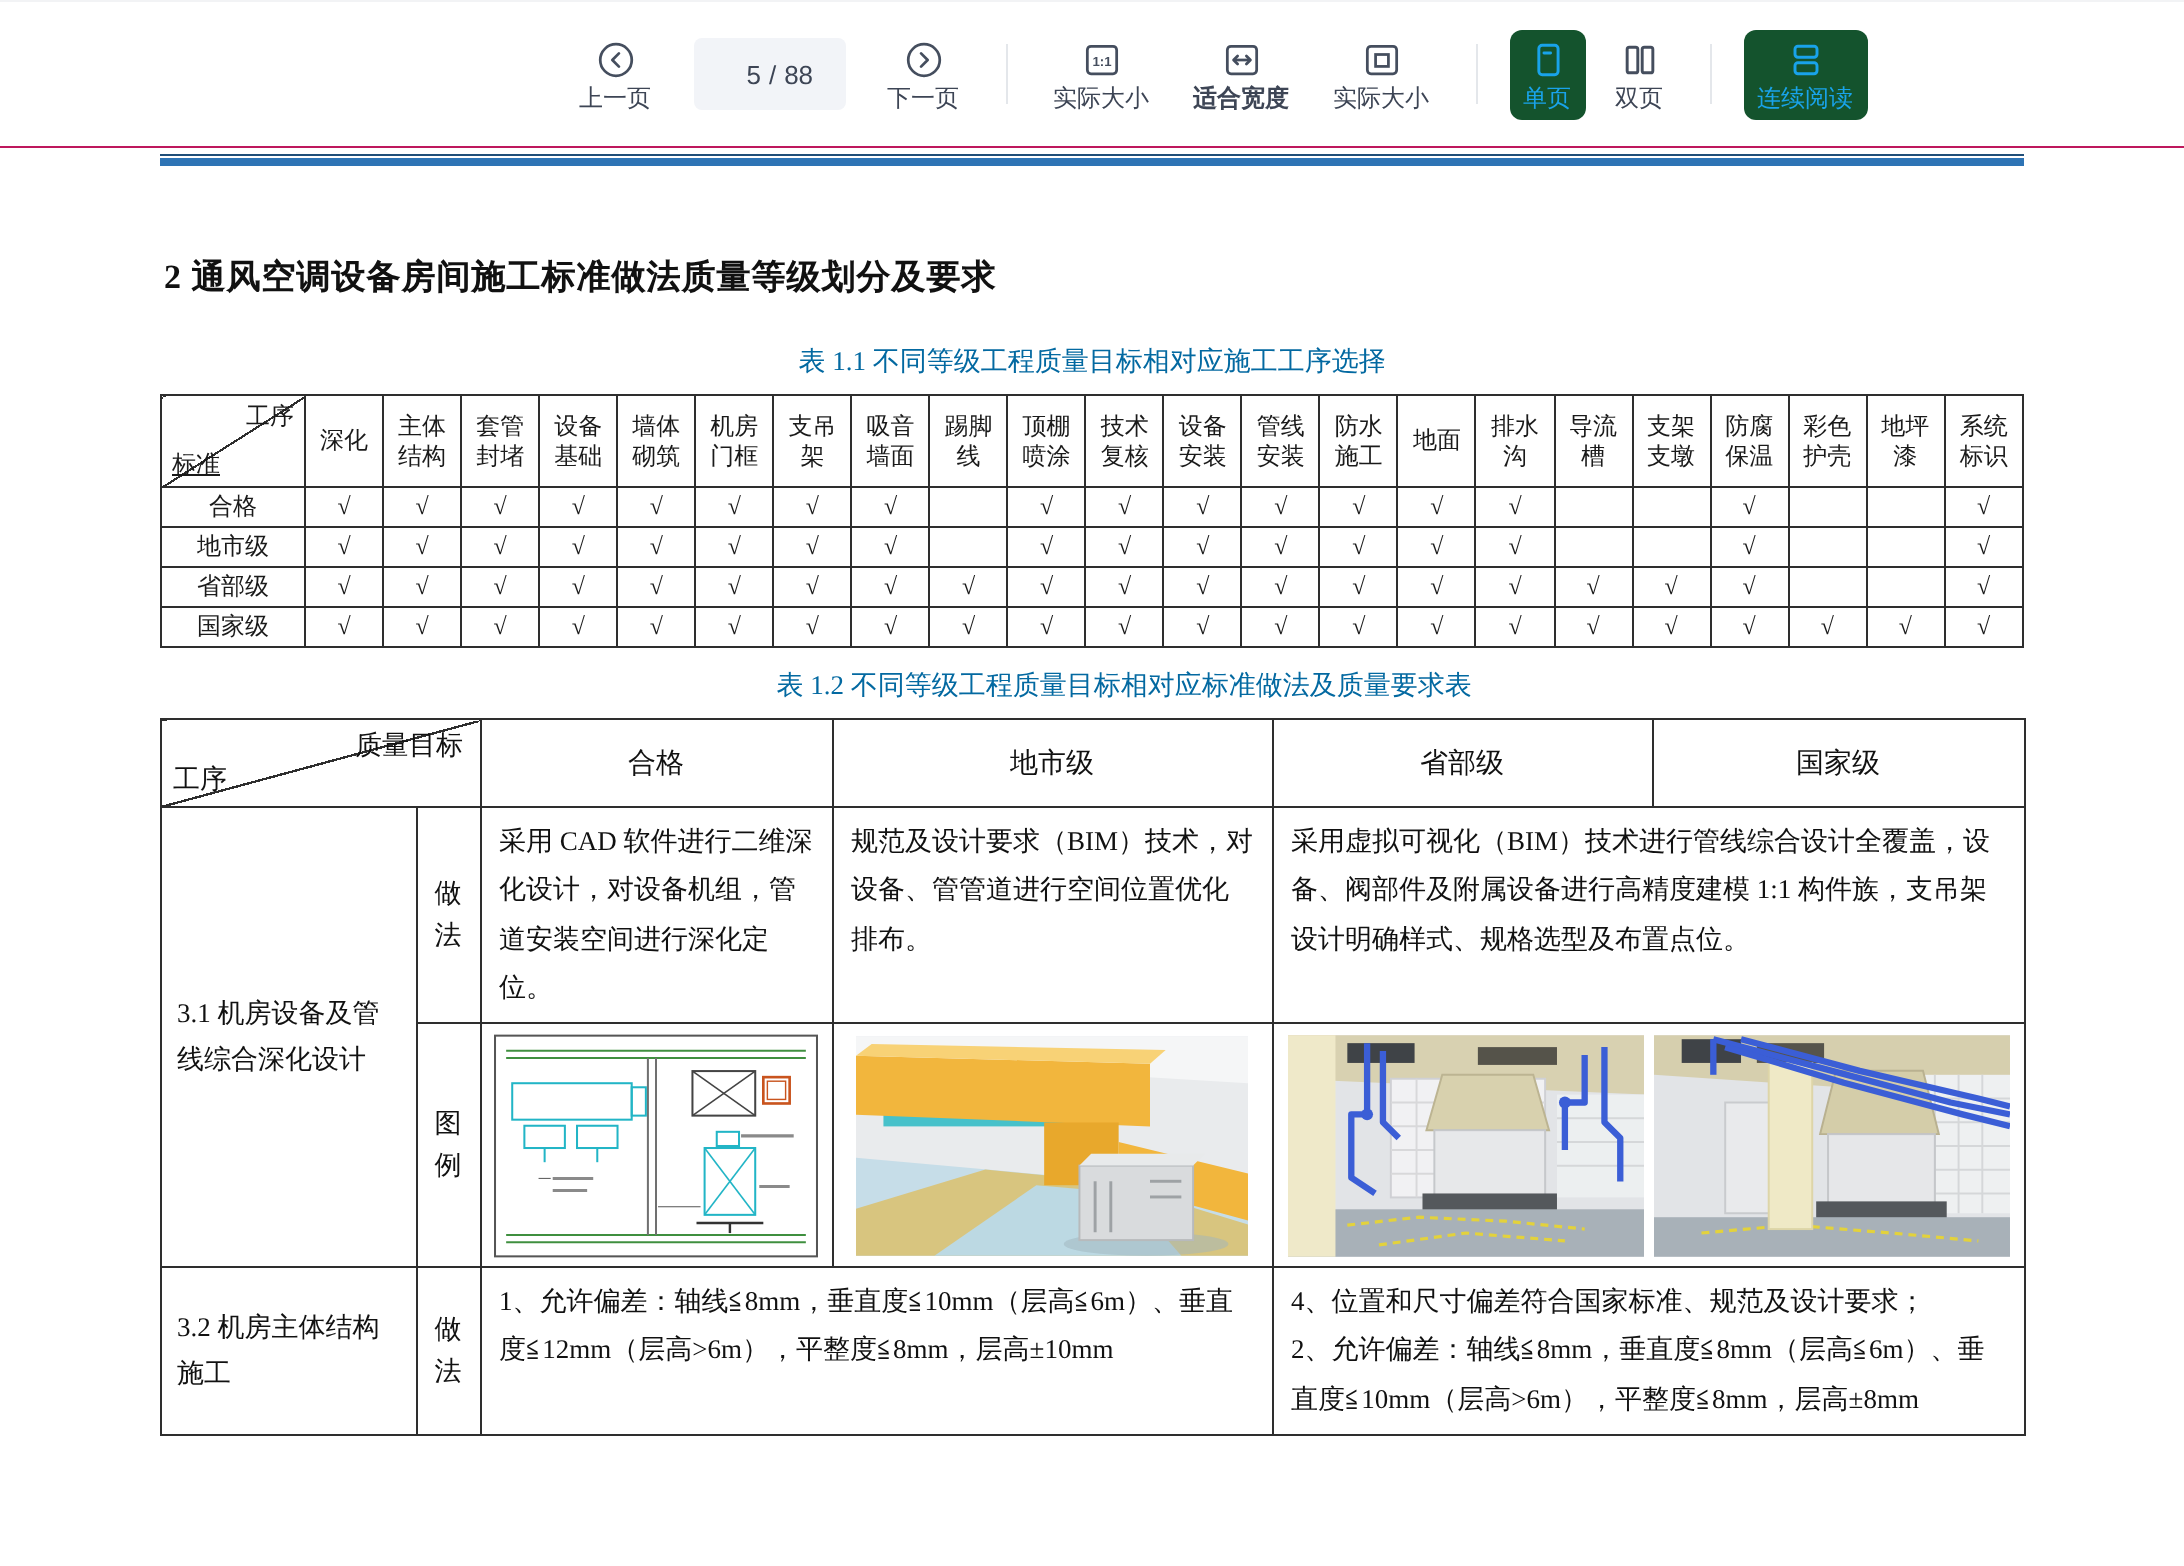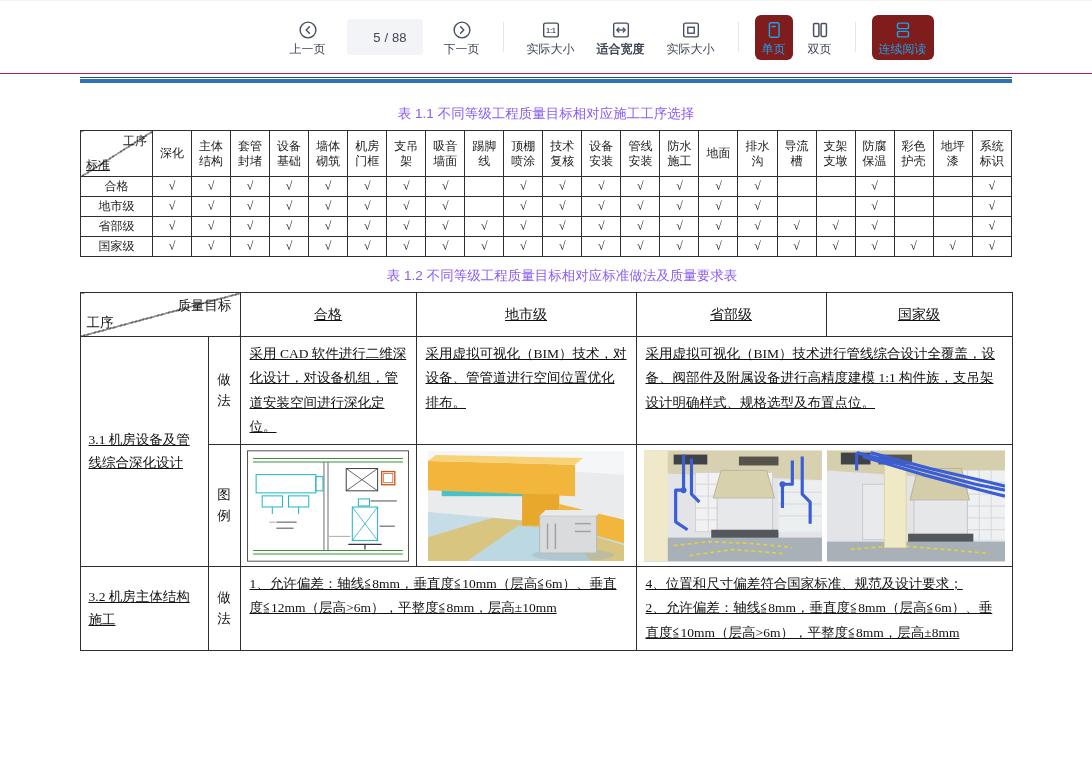--- a/index.html
+++ b/index.html
@@ -7,59 +7,59 @@
     font-family:"Liberation Sans","DejaVu Sans",sans-serif; }
 
   
   .toolbar { height:74px; background:#fff; border-top:1px solid #f2f3f5; border-bottom:1px solid #be185d;
     display:flex; align-items:center; justify-content:center; }
   .tb-group { display:flex; align-items:center; transform:translateX(62px); }
   .tb-btn { display:flex; flex-direction:column; align-items:center; justify-content:center;
     gap:1px; padding:4px 7px; border-radius:6px; cursor:pointer; }
   .tb-btn .lbl { font-size:12px; color:#3d4555; line-height:14px; white-space:nowrap; }
   .tb-btn svg { display:block; }
-  .tb-btn.active { background:#7f1d1d; }
+  .tb-btn.active { background:#14532d; }
   .tb-btn.active .lbl { color:#19a3ea; }
   .tb-sep { width:1px; height:30px; background:#e4e7eb; margin:0 16px; }
   .pagebox { display:flex; align-items:center; justify-content:center; width:76px; height:36px;
     background:#f2f4f8; border-radius:4px; margin:0 14px; font-size:13px; color:#3d4555; gap:4px; }
   .pagebox input { width:18px; border:none; background:transparent; font-size:13px; color:#3d4555;
     text-align:right; outline:none; font-family:inherit; }
 
   
   .doc { position:relative; width:1092px; height:720px; background:#fff; }
   .running-header { margin:14px 80px 0; text-align:right; font-size:12.5px; color:#1d1d1d;
     font-family:"Liberation Serif","DejaVu Serif",serif; }
   .head-rule { margin:3px 80px 0; }
   .head-rule .thin { height:1px; background:#1f4e79; }
   .head-rule .gap { height:1px; background:#fff; }
   .head-rule .thick { height:4px; background:#2e74b5; }
 
   .section-title { margin:44px 82px 0; font-size:17px; font-weight:bold; color:#111;
     font-family:"Liberation Serif","DejaVu Serif",serif; letter-spacing:0.5px; }
 
-  .tcaption { margin-top:22px; text-align:center; font-size:13.5px; color:#8b5cf6;
-    font-family:Liberation Sans, sans-serif; }
+  .tcaption { margin-top:22px; text-align:center; font-size:13.5px; color:#0369a1;
+    font-family:Liberation Serif, serif; }
   .tcaption.c2 { margin-top:10px;padding-left:32px; }
 
   
   table.t1 { border-collapse:collapse; table-layout:fixed; width:932px; margin:7px auto 0;
     font-size:12px; color:#1a1a1a; font-family:"Liberation Serif","DejaVu Serif",serif; }
   .t1 th, .t1 td { border:1px solid #2e2e2e; text-align:center; padding:0;
     font-weight:normal; line-height:1.25; }
   .t1 thead th { height:46px; }
   .t1 tbody td { height:20px; }
   .diag { position:relative;
     background:linear-gradient(to bottom right, transparent 49.3%, #2e2e2e 49.3%, #2e2e2e 50.7%, transparent 50.7%); }
   .diag .tr { position:absolute; top:3px; right:5px; }
   .diag .bl { position:absolute; bottom:3px; left:5px;text-decoration:underline; }
 
   
   table.t2 { border-collapse:collapse; table-layout:fixed; width:932px; margin:7px auto 0;
-    font-size:13.5px; color:#111; font-family:"Liberation Serif","DejaVu Serif",serif;text-decoration:underline; }
+    font-size:13.5px; color:#111; font-family:"Liberation Serif","DejaVu Serif",serif; }
   .t2 th, .t2 td { border:1px solid #2e2e2e; }
   .t2 thead th { height:44px; font-weight:normal; font-size:14px; text-align:center; }
   .t2 .diag2 { position:relative;
     background:linear-gradient(to bottom right, transparent 49.3%, #2e2e2e 49.3%, #2e2e2e 50.7%, transparent 50.7%); }
   .t2 .diag2 .tr { position:absolute; top:4px; right:8px; font-size:13.5px; }
   .t2 .diag2 .bl { position:absolute; bottom:4px; left:6px; font-size:13.5px; }
   .t2 .labelcell { padding:4px 8px; vertical-align:middle; line-height:1.7; }
   .t2 .subcell { text-align:center; vertical-align:middle; }
   .vtext { display:inline-block; width:1.1em; word-break:break-all; line-height:1.55; text-align:center; }
   .t2 .textcell { padding:5px 9px; vertical-align:top; line-height:1.8; text-align:left; }
@@ -171,20 +171,21 @@
 </div>
 
 <div class="doc">
 
   <div class="head-rule">
     <div class="thin"></div>
       <div class="gap"></div>
       <div class="thick"></div>
   </div>
 
+  <div class="section-title">2 通风空调设备房间施工标准做法质量等级划分及要求</div>
 
   <div class="tcaption">表 1.1  不同等级工程质量目标相对应施工工序选择</div>
 
   <table class="t1">
     <colgroup>
         <col style="width: 72px;">
         <col>
         <col>
         <col>
         <col>
@@ -422,21 +423,21 @@
         <th>地市级</th>
         <th>省部级</th>
         <th>国家级</th>
       </tr>
     </thead>
     <tbody>
       <tr style="height:72px;">
         <td class="labelcell" rowspan="2">3.1 机房设备及管线综合深化设计</td>
         <td class="subcell"><span class="vtext">做法</span></td>
         <td class="textcell">采用 CAD 软件进行二维深化设计，对设备机组，管道安装空间进行深化定位。</td>
-        <td class="textcell">采用虚拟可视化（BIM）技术，对设备、管管道进行空间位置优化排布。</td>
+        <td class="textcell">规范及设计要求（BIM）技术，对设备、管管道进行空间位置优化排布。</td>
         <td class="textcell" colspan="2">采用虚拟可视化（BIM）技术进行管线综合设计全覆盖，设备、阀部件及附属设备进行高精度建模 1:1 构件族，支吊架设计明确样式、规格选型及布置点位。</td>
       </tr>
       <tr style="height:122px;padding-left:24px;">
         <td class="subcell"><span class="vtext">图例</span></td>
         <td class="imgcell">
           <svg width="162" height="112" viewBox="0 0 320 220">
             <rect x="1" y="1" width="318" height="218" fill="#ffffff" stroke="#555" stroke-width="2"></rect>
             <line x1="12" y1="16" x2="308" y2="16" stroke="#3f8f3f" stroke-width="2"></line>
             <line x1="12" y1="23" x2="308" y2="23" stroke="#3f8f3f" stroke-width="2"></line>
             <line x1="12" y1="198" x2="308" y2="198" stroke="#3f8f3f" stroke-width="2"></line>

